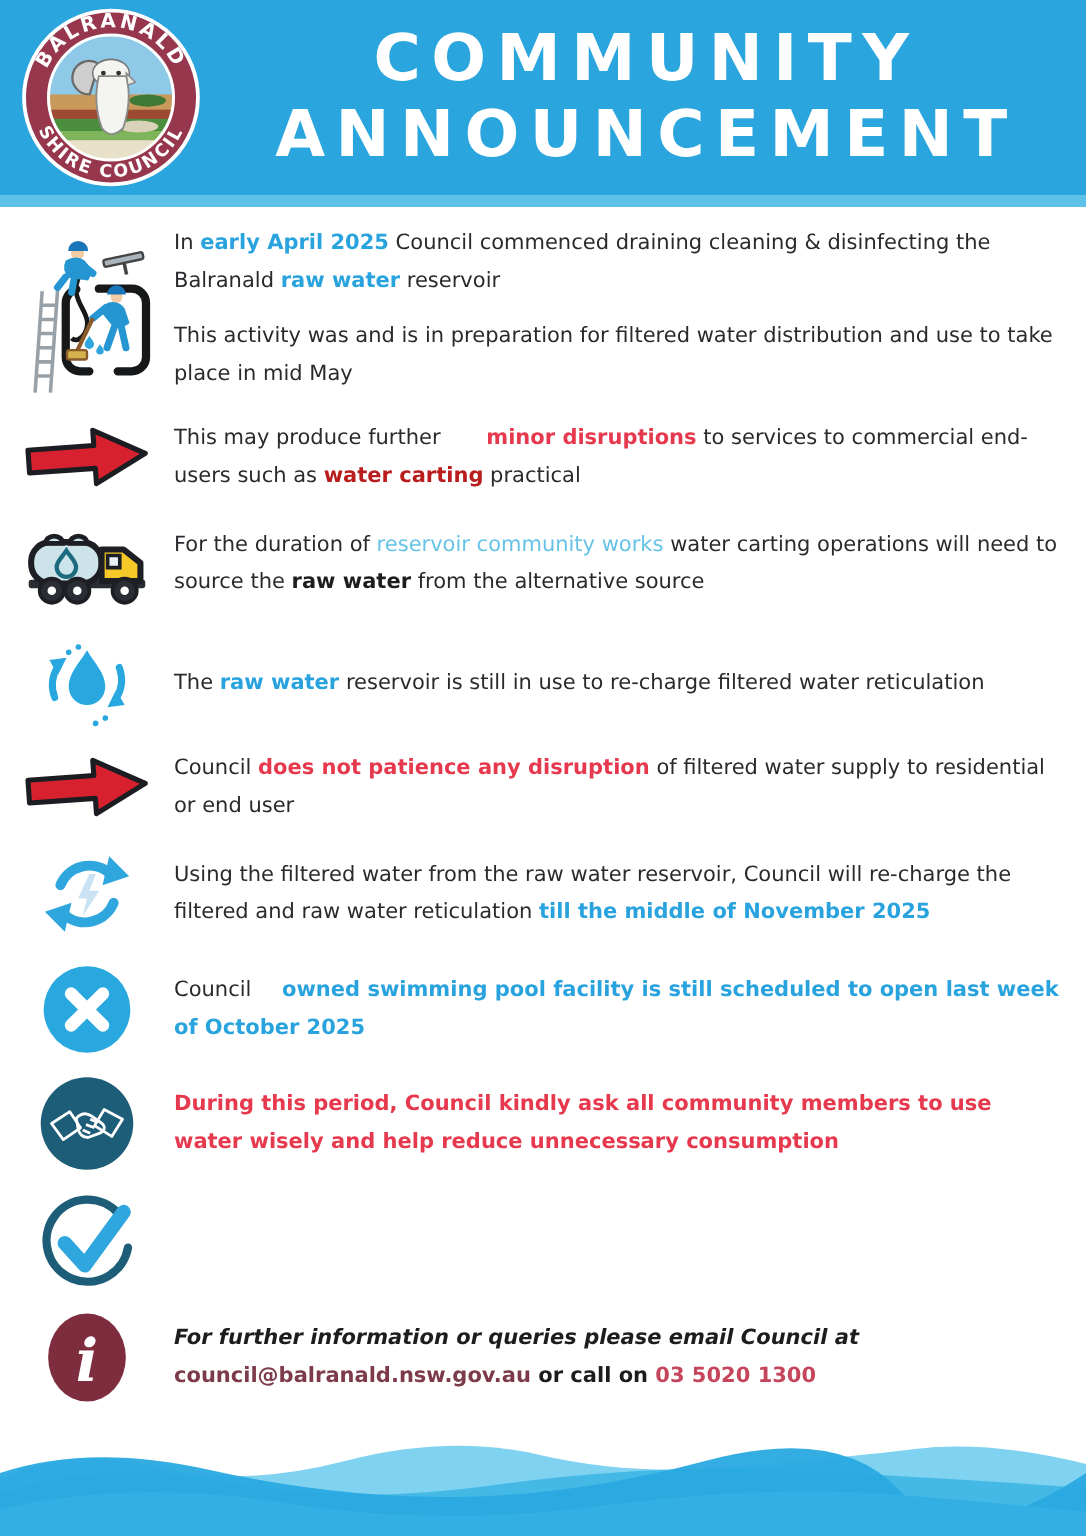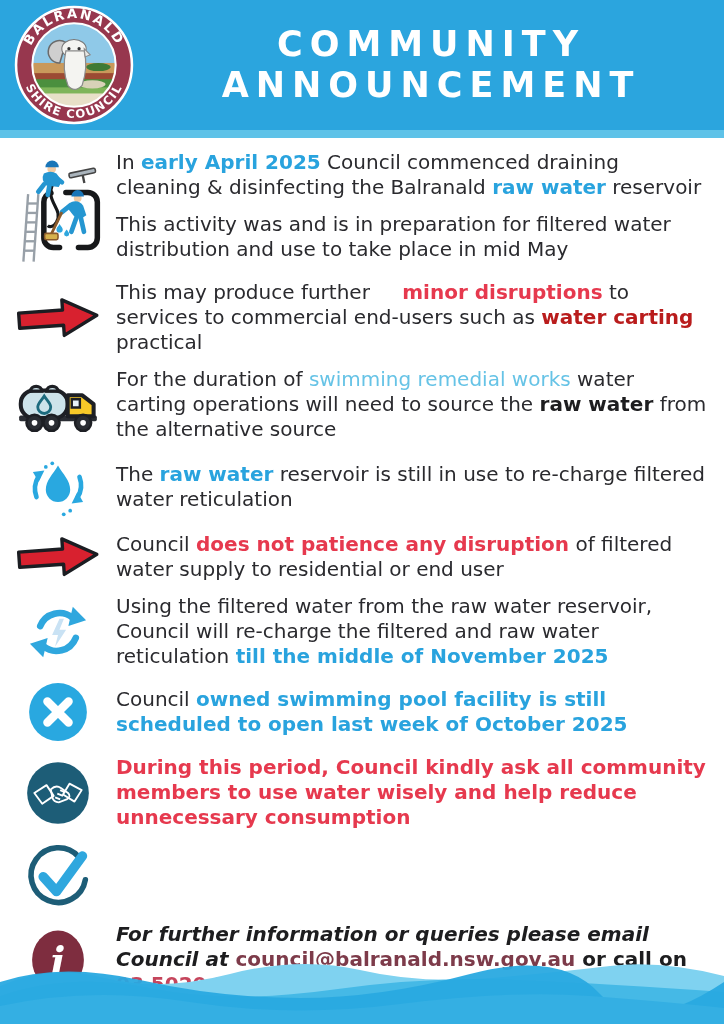--- a/index.html
+++ b/index.html
@@ -4,28 +4,28 @@
 <style>
   * { margin:0; padding:0; box-sizing:border-box; }
   body { background:#888; font-family:"DejaVu Sans","Liberation Sans",sans-serif; }
   .page{ width:724px; height:1024px; position:relative; background:#ffffff; overflow:hidden; margin:0 auto; }
 
   
   .header{ height:130px; background:#2BA5DE; display:flex; align-items:center; }
   .header-strip{ height:8px; background:#5EC2E8; }
   .logo-wrap{ flex:0 0 148px; display:flex; justify-content:center; align-items:center; }
   .titles{ flex:1; display:flex; flex-direction:column; align-items:center; justify-content:center; padding-right:10px; }
-  .title-line{ color:#fff; font-weight:bold; font-size:35px; letter-spacing:7px; line-height:1.18; white-space:nowrap; }
+  .title-line{ color:#fff; font-weight:bold; font-size:43px; letter-spacing:7px; line-height:1.18; white-space:nowrap; }
 
   
   .list{ padding-top:12px; }
   .item{ display:flex; align-items:center; margin-bottom:12px; }
   .icon-cell{ flex:0 0 116px; display:flex; justify-content:center; align-items:center; }
   .item:first-child{ align-items:flex-start; }
-  .text-cell{ flex:1; padding-right:16px; font-size:20px; line-height:25px; color:#2a2a2e; }
+  .text-cell{ flex:1; padding-right:16px; font-size:14px; line-height:25px; color:#2a2a2e; }
   .para + .para{ margin-top:12px; }
   .seg.b{ font-weight:bold; }
 
   
   .waves{ position:absolute; left:0; right:0; bottom:0; height:72px; }
   .waves svg{ display:block; width:100%; height:100%; }
 </style>
 </head>
 <body>
 
@@ -134,21 +134,21 @@
             <path d="M73 35 h10 v10 h-10 z" fill="#E8F2F7" stroke="#1D1F24" stroke-width="3"></path>
             <circle cx="27" cy="64" r="10" fill="#2A2D33" stroke="#1D1F24" stroke-width="3"></circle>
             <circle cx="27" cy="64" r="3.5" fill="#fff"></circle>
             <circle cx="48" cy="64" r="10" fill="#2A2D33" stroke="#1D1F24" stroke-width="3"></circle>
             <circle cx="48" cy="64" r="3.5" fill="#fff"></circle>
             <circle cx="87" cy="64" r="10" fill="#2A2D33" stroke="#1D1F24" stroke-width="3"></circle>
             <circle cx="87" cy="64" r="3.5" fill="#fff"></circle>
           </svg>
         </div>
         <div class="text-cell">
-          <p class="para"><span class="seg">For the duration of </span><span class="seg" style="color: rgb(102, 195, 230);">swimming remedial works</span><span class="seg"> water carting operations will need to source the </span><span class="seg b" style="color: rgb(29, 29, 31);">raw water</span><span class="seg"> from the alternative source</span></p>
+          <p class="para"><span class="seg">For the duration of </span><span class="seg" style="color: rgb(102, 195, 230);">reservoir community works</span><span class="seg"> water carting operations will need to source the </span><span class="seg b" style="color: rgb(29, 29, 31);">raw water</span><span class="seg"> from the alternative source</span></p>
         </div>
       </div>
       <div class="item">
         <div class="icon-cell">
           <svg viewBox="0 0 92 92" width="66" height="66">
             <path d="M46 16 C53 28 63 37 63 50 A17 17 0 0 1 29 50 C29 37 39 28 46 16 Z" fill="#29A8E0"></path>
             <path d="M16 60 A33 33 0 0 1 19 31" fill="none" stroke="#29A8E0" stroke-width="6.5" stroke-linecap="round"></path>
             <polygon points="11,25 27,23 19,39" fill="#29A8E0"></polygon>
             <path d="M76 32 A33 33 0 0 1 73 61" fill="none" stroke="#29A8E0" stroke-width="6.5" stroke-linecap="round"></path>
             <polygon points="81,67 65,69 73,53" fill="#29A8E0"></polygon>
@@ -187,21 +187,21 @@
         </div>
       </div>
       <div class="item">
         <div class="icon-cell">
           <svg viewBox="0 0 88 88" width="62" height="62">
             <circle cx="44" cy="44" r="41" fill="#29A8E0"></circle>
             <path d="M29 29 L59 59 M59 29 L29 59" stroke="#ffffff" stroke-width="12" stroke-linecap="round"></path>
           </svg>
         </div>
         <div class="text-cell">
-          <p class="para"><span class="seg">Council </span><span class="seg b" style="color: rgb(41, 163, 222);">owned swimming pool facility is still scheduled to open last week of October 2025</span></p>
+          <p class="para"><span class="seg">Council </span><span class="seg b" style="color: rgb(41, 163, 222); margin-left: 16px;">owned swimming pool facility is still scheduled to open last week of October 2025</span></p>
         </div>
       </div>
       <div class="item">
         <div class="icon-cell">
           <svg viewBox="0 0 92 92" width="66" height="66">
             <circle cx="46" cy="46" r="43" fill="#1D5D77"></circle>
             <g fill="none" stroke="#ffffff" stroke-width="2.6" stroke-linejoin="round">
               <path d="M13 46 L30 35 L40 50 L24 61 Z"></path>
               <path d="M79 42 L62 33 L53 48 L69 58 Z"></path>
               <path d="M36 41 q7 -7 14 -2 l10 7 q5 5 -2 9 l-11 4 q-7 0 -9 -7 z"></path>

